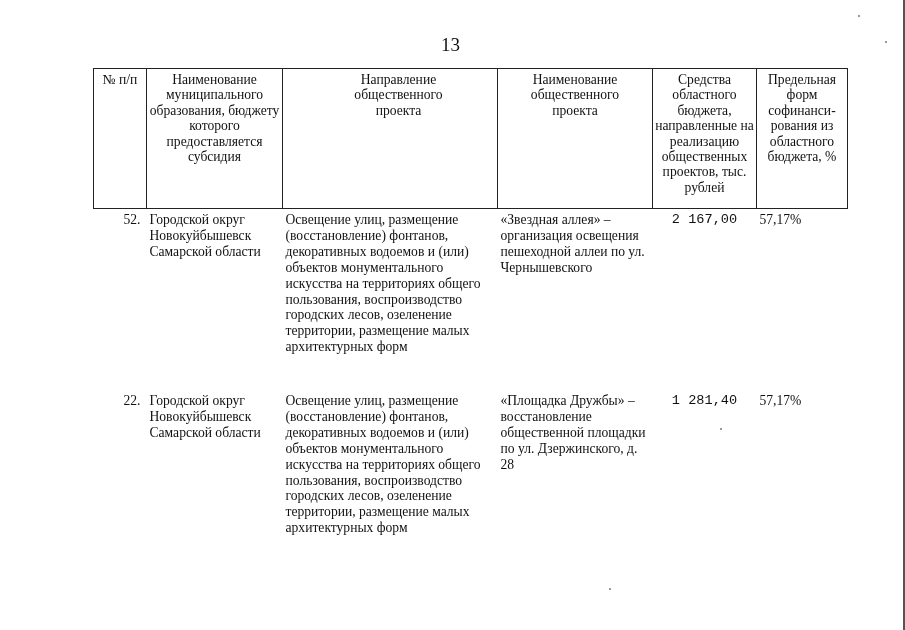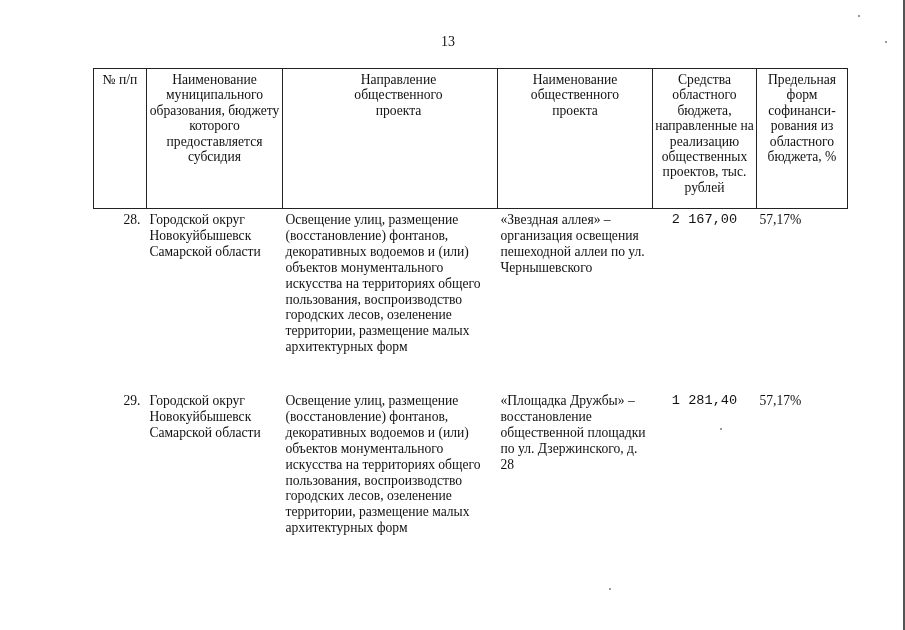--- a/index.html
+++ b/index.html
@@ -1,20 +1,20 @@
 <!DOCTYPE html>
 <html><head>
 <meta charset="utf-8">
 <style>
   html, body { margin:0; padding:0; }
   body {
     width:905px; height:630px; background:#ffffff; position:relative; overflow:hidden;
     font-family:"Liberation Serif", "DejaVu Serif", serif; color:#111; font-size:13.6px;
   }
-  .page-num { position:absolute; left:441px; top:34px; font-size:14px; }
+  .page-num { position:absolute; left:441px; top:34px; font-size:19px; }
   table.grid {
     position:absolute; left:93px; top:68px; border-collapse:collapse; table-layout:fixed;
     width:754px;
   }
   table.grid th {
     border:1.3px solid #222; font-weight:normal; vertical-align:top; text-align:center;
     line-height:15.4px; padding:3px 2px 0 2px; height:136px;
   }
   table.grid td {
     vertical-align:top; line-height:15.9px; padding:0 3px; border:none;
@@ -46,29 +46,29 @@
       <th style="padding-left:0;padding-right:0;">№ п/п</th>
       <th>Наименование муниципального образования, бюджету которого предоставляется субсидия</th>
       <th style="padding-left:57px;padding-right:40px;">Направление общественного проекта</th>
       <th style="padding-left:20px;padding-right:20px;">Наименование общественного проекта</th>
       <th>Средства областного бюджета, направленные на реализацию общественных проектов, тыс. рублей</th>
       <th>Предельная форм софинанси-рования из областного бюджета, %</th>
     </tr>
   </thead>
   <tbody>
     <tr class="row28">
-      <td class="num">28.</td>
+      <td class="num">52.</td>
       <td>Городской округ Новокуйбышевск Самарской области</td>
       <td>Освещение улиц, размещение (восстановление) фонтанов, декоративных водоемов и (или) объектов монументального искусства на территориях общего пользования, воспроизводство городских лесов, озеленение территории, размещение малых архитектурных форм</td>
       <td>«Звездная аллея» – организация освещения пешеходной аллеи по ул. Чернышевского</td>
       <td class="amount">2 167,00</td>
       <td class="share">57,17%</td>
     </tr>
     <tr class="row29">
-      <td class="num">29.</td>
+      <td class="num">22.</td>
       <td>Городской округ Новокуйбышевск Самарской области</td>
       <td>Освещение улиц, размещение (восстановление) фонтанов, декоративных водоемов и (или) объектов монументального искусства на территориях общего пользования, воспроизводство городских лесов, озеленение территории, размещение малых архитектурных форм</td>
       <td>«Площадка Дружбы» – восстановление общественной площадки по ул. Дзержинского, д. 28</td>
       <td class="amount">1 281,40</td>
       <td class="share">57,17%</td>
     </tr>
   </tbody>
 </table>
 
 <div class="speck" style="left:858px;top:15px;"></div>

